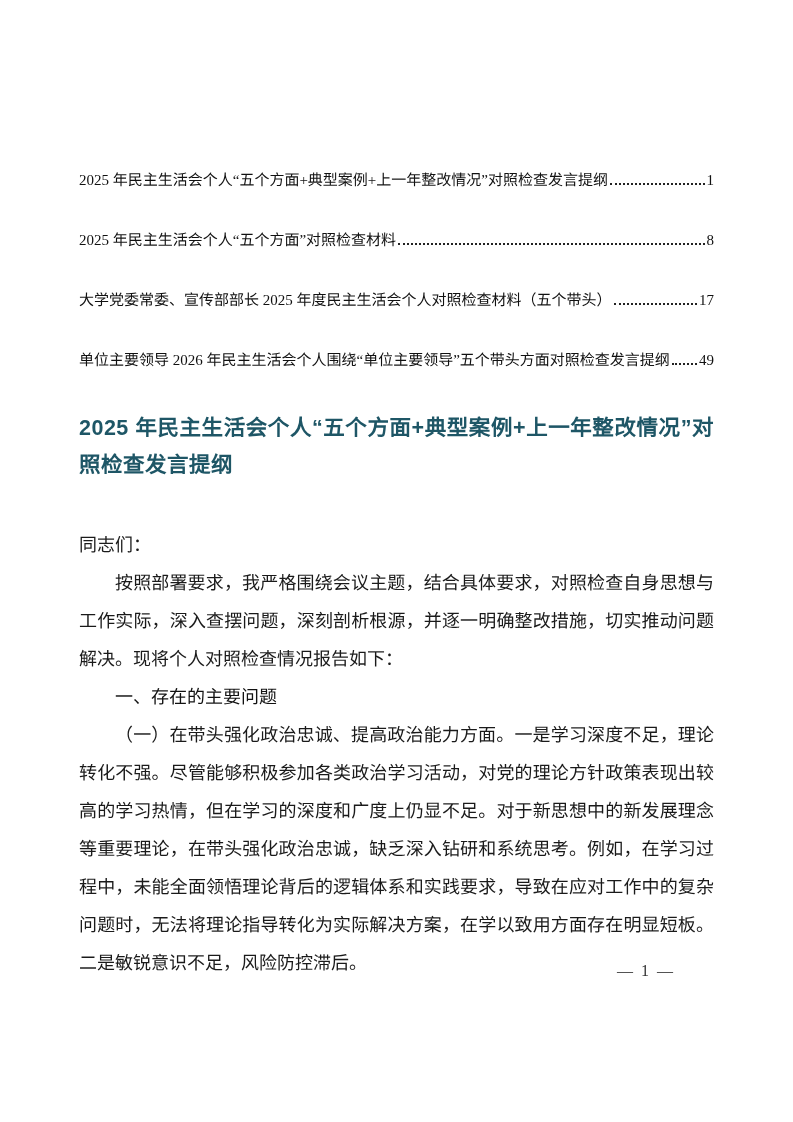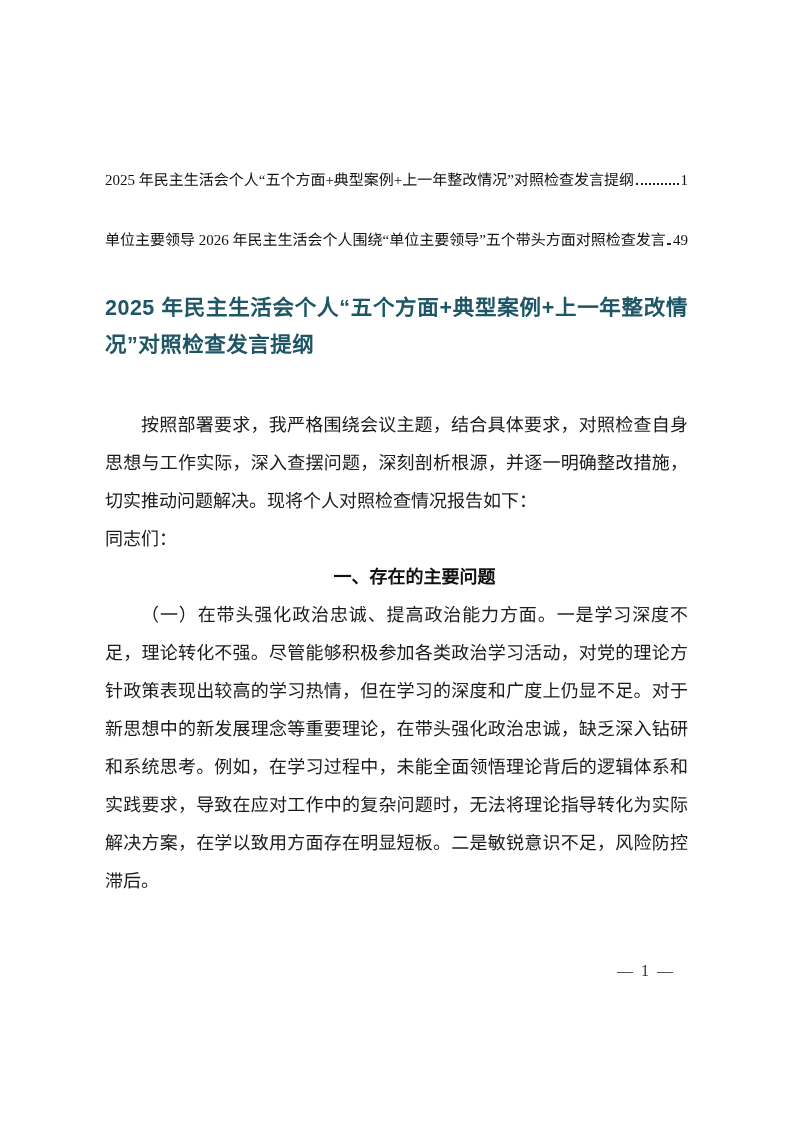--- a/index.html
+++ b/index.html
@@ -3,21 +3,21 @@
 <meta charset="utf-8">
 <style>
   * { margin: 0; padding: 0; box-sizing: border-box; }
   html, body { background: #ffffff; }
   .page {
     position: relative;
     width: 793px;
     height: 1042px;
     margin: 0 auto;
     background: #ffffff;
-    padding: 0 105px;
+    padding: 0 79px;
     overflow: hidden;
     font-family: "Liberation Serif", "DejaVu Serif", serif;
     color: #1a1a1a;
   }
   
   .toc { padding-top: 170px; }
   .toc-entry {
     display: flex;
     align-items: baseline;
     font-size: 15px;
@@ -46,26 +46,25 @@
     text-align: justify;
     letter-spacing: 0.5px;
   }
   
   .doc-body { margin-top: 42px; font-size: 18px; line-height: 38px; color: #1a1a1a; }
   .para { text-align: justify; }
   .para.indent { text-indent: 2em; }
   .greeting { text-align: left; }
   .section-heading {
     font-family: "Liberation Sans", "DejaVu Sans", sans-serif;
-    font-weight: 700;
+    font-weight: 400;
     font-size: 18px;
     line-height: 38px;
     text-indent: 2em;
     color: #111111;
-    text-align: center;
   }
   .lead-bold { font-weight: 400; }
   
   .page-footer {
     position: absolute;
     right: 118px;
     bottom: 62px;
     font-size: 16px;
     color: #333333;
     letter-spacing: 2px;
@@ -77,37 +76,47 @@
 <div class="page">
 
   <div class="toc">
 
     <div class="toc-entry">
       <span class="toc-title">2025 年民主生活会个人“五个方面+典型案例+上一年整改情况”对照检查发言提纲</span>
       <span class="toc-leader"></span>
       <span class="toc-page">1</span>
     </div>
 
+    <div class="toc-entry">
+      <span class="toc-title">2025 年民主生活会个人“五个方面”对照检查材料</span>
+      <span class="toc-leader"></span>
+      <span class="toc-page">8</span>
+    </div>
 
+    <div class="toc-entry">
+      <span class="toc-title">大学党委常委、宣传部部长 2025 年度民主生活会个人对照检查材料（五个带头）</span>
+      <span class="toc-leader"></span>
+      <span class="toc-page">17</span>
+    </div>
 
     <div class="toc-entry">
       <span class="toc-title">单位主要领导 2026 年民主生活会个人围绕“单位主要领导”五个带头方面对照检查发言提纲</span>
       <span class="toc-leader"></span>
       <span class="toc-page">49</span>
     </div>
 
   </div>
 
   <h1 class="doc-title">2025 年民主生活会个人“五个方面+典型案例+上一年整改情况”对照检查发言提纲</h1>
 
   <div class="doc-body">
 
+    <p class="para greeting">同志们：</p>
+
     <p class="para indent">按照部署要求，我严格围绕会议主题，结合具体要求，对照检查自身思想与工作实际，深入查摆问题，深刻剖析根源，并逐一明确整改措施，切实推动问题解决。现将个人对照检查情况报告如下：</p>
-
-    <p class="para greeting">同志们：</p>
 
     <h2 class="section-heading">一、存在的主要问题</h2>
 
     <p class="para indent"><span class="lead-bold">（一）在带头强化政治忠诚、提高政治能力方面。</span><span>一是学习深度不足，理论转化不强。尽管能够积极参加各类政治学习活动，对党的理论方针政策表现出较高的学习热情，但在学习的深度和广度上仍显不足。对于新思想中的新发展理念等重要理论，在带头强化政治忠诚，缺乏深入钻研和系统思考。例如，在学习过程中，未能全面领悟理论背后的逻辑体系和实践要求，导致在应对工作中的复杂问题时，无法将理论指导转化为实际解决方案，在学以致用方面存在明显短板。二是敏锐意识不足，风险防控滞后。</span></p>
 
   </div>
 
   <div class="page-footer">— 1 —</div>
 
 </div>

